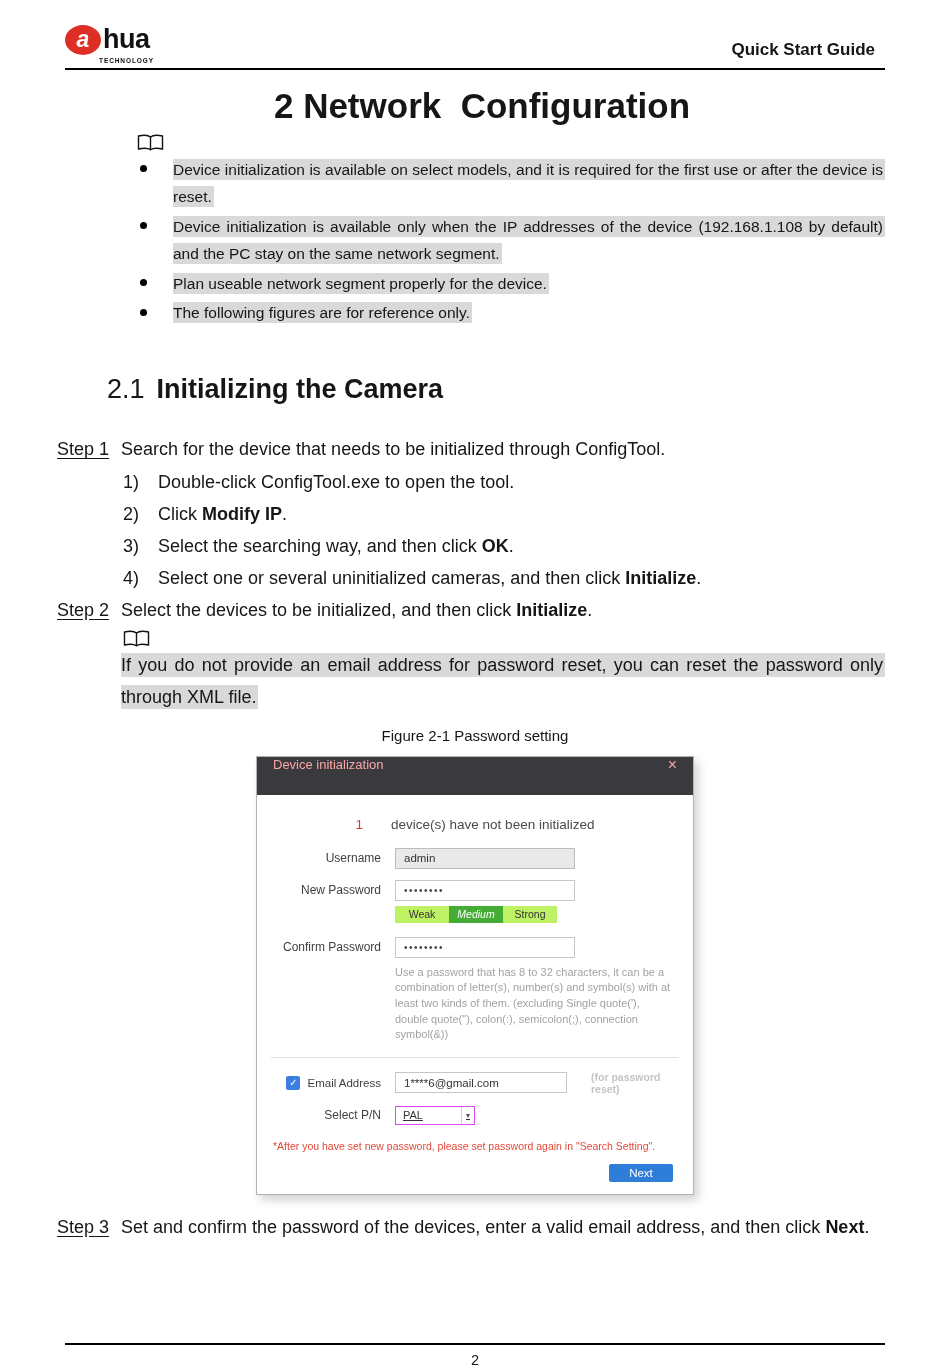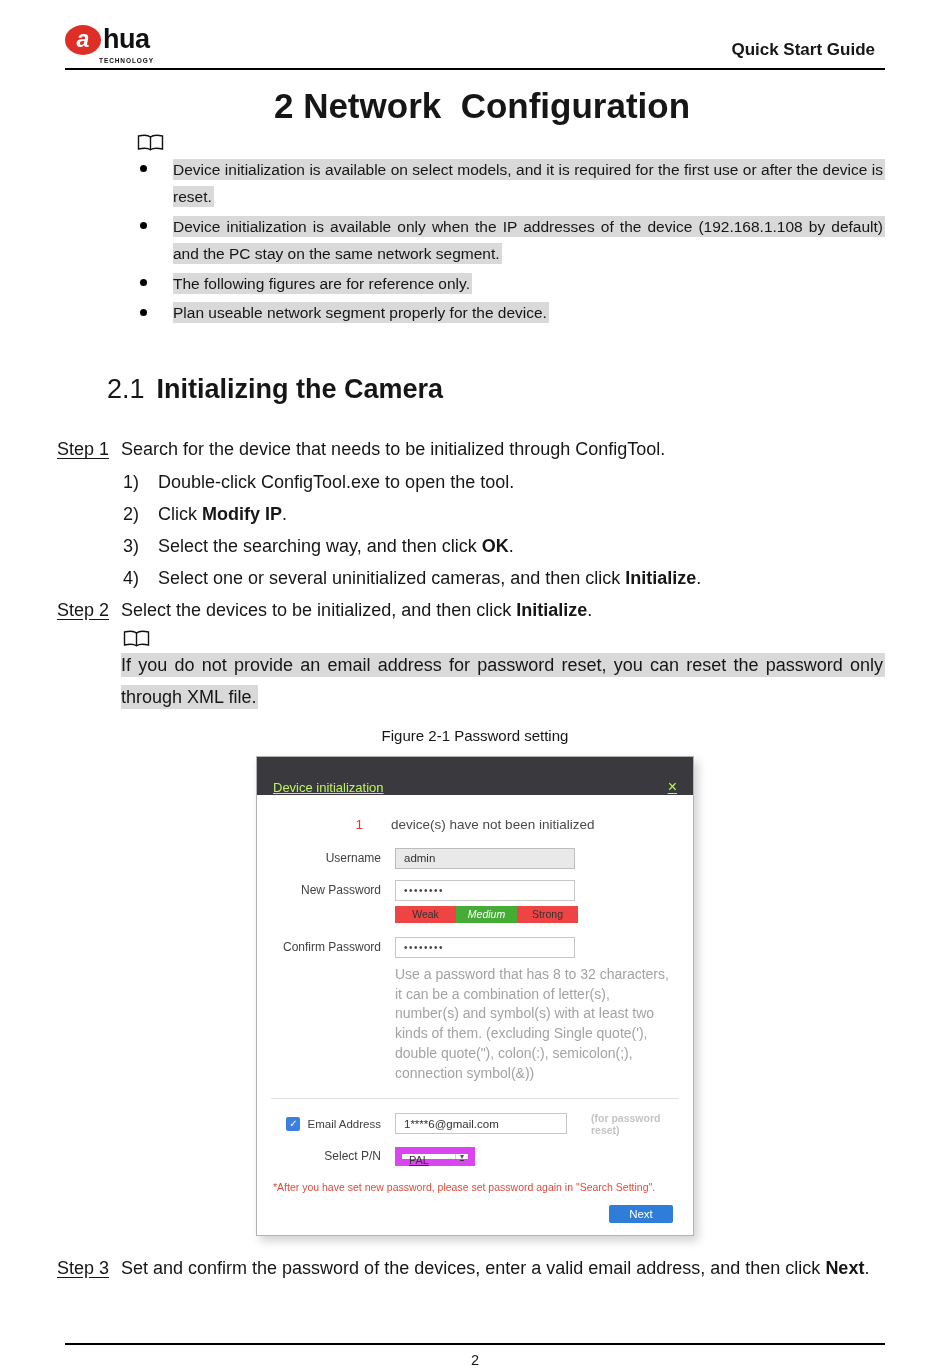--- a/index.html
+++ b/index.html
@@ -63,53 +63,53 @@
   .note2 { margin: 0 0 0 64px; text-align: justify; }
 
   
   .fig-caption { margin-top: 14px; text-align: center; font-size: 15px; }
 
   .dialog {
     width: 438px; margin: 12px auto 0; background: #fff;
     border: 1px solid #b3b3b3; box-shadow: 4px 5px 9px rgba(0,0,0,0.18);
   }
   .dialog-titlebar {
-    height: 38px; background: #3a3a3e; color: #bef264; font-size: 13px;
-    display: flex; align-items: flex-end; padding: 0 16px; text-decoration: underline;
+    height: 38px; background: #3a3a3e; color: #fca5a5; font-size: 13px;
+    display: flex; align-items: flex-start; padding: 0 16px;
   }
   .dialog-close { margin-left: auto; font-size: 16px; line-height: 1; cursor: default; }
   .dialog-body { padding: 14px 20px 12px; font-size: 12px; color: #333; }
 
   .count-line { text-align: center; margin: 8px 0 16px; font-size: 13.5px; color: #4a4a4a; }
   .count-num { color: #e03a2f; display: inline-block; margin-right: 28px; }
 
   .frow { display: flex; align-items: center; margin-bottom: 11px; }
   .flabel { flex: 0 0 118px; text-align: right; padding-right: 14px; color: #3f3f3f; font-size: 12px; }
   .finput {
     width: 180px; height: 21px; border: 1px solid #c6c6c6; background: #fff;
     padding: 0 8px; font-size: 11.5px; color: #333; font-family: inherit;
   }
   .finput.gray { background: #e9e9e9; border-color: #bdbdbd; }
   .finput.dots { font-size: 10px; letter-spacing: 1.5px; color: #444; }
 
-  .strength-row { display: flex; width: 183px; height: 17px; background: #ef4444; margin: -5px 0 14px 118px; }
+  .strength-row { display: flex; width: 162px; height: 17px; background: #bef264; margin: -5px 0 14px 118px; }
   .strength-seg { flex: 1; text-align: center; font-size: 10.5px; line-height: 17px; color: #333; }
   .strength-seg.active { background: #45ad35; color: #fff; font-style: italic; }
 
-  .hint { margin: 7px 0 0 118px; width: 278px; font-size: 14px; color: #a3a3a3; line-height: 1.42; }
+  .hint { margin: 7px 0 0 118px; width: 278px; font-size: 11px; color: #a3a3a3; line-height: 1.42; }
   .divider { border: none; border-top: 1px solid #e2e2e2; margin: 14px -6px 13px; }
 
   .email-label-col { flex: 0 0 118px; display: flex; align-items: center; justify-content: flex-end; padding-right: 14px; font-size: 11.5px; color: #3f3f3f; }
   .checkbox {
     width: 14px; height: 14px; background: #3d7fe0; border-radius: 2px; flex: none;
     color: #fff; font-size: 10px; line-height: 14px; text-align: center; margin-right: 7px;
   }
   .email-hint { margin-left: 24px; font-size: 10.5px; color: #c4c4c4; font-weight: bold; }
 
-  .select { width: 80px; height: 19px; border: 7px solid #d946ef; display: flex; padding: 0 0 0 7px; font-size: 11px; color: #333; text-decoration: underline; }
+  .select { width: 80px; height: 19px; border: 1px solid #d946ef; display: flex; align-items: center; padding: 0 0 0 7px; font-size: 11px; color: #333; text-decoration: underline; }
   .select-caret { margin-left: auto; font-size: 8px; color: #555; border-left: 1px solid #cfcfcf; height: 100%; display: flex; align-items: center; padding: 0 4px; }
 
   .warning { color: #e2493b; font-size: 10.5px; margin: 15px 0 0 -4px; }
   .next-row { text-align: right; margin-top: 12px; }
   .next-btn { display: inline-block; width: 64px; padding: 3px 0; background: #2e7dd9; color: #fff; border: none; border-radius: 2px; font-size: 11.5px; font-family: inherit; text-align: center; }
 
   
   .footer-rule { position: absolute; left: 65px; right: 65px; bottom: 26px; border-top: 2px solid #000; }
   .page-num { position: absolute; left: 0; right: 0; bottom: 3px; text-align: center; font-size: 14.5px; }
 </style>
@@ -136,22 +136,22 @@
   <div class="note-icon">
     <svg width="27" height="17" viewBox="0 0 27 17">
       <path d="M13.5 3 C11 0.9 6.5 0.9 1.5 2 L1.5 15 C6.5 13.9 11 13.9 13.5 15.8 C16 13.9 20.5 13.9 25.5 15 L25.5 2 C20.5 0.9 16 0.9 13.5 3 Z" fill="#fff" stroke="#111" stroke-width="1.4"></path>
       <path d="M13.5 3 L13.5 15.8" stroke="#111" stroke-width="1.4" fill="none"></path>
     </svg>
   </div>
 
   <ul class="bullets">
     <li><span class="hl">Device initialization is available on select models, and it is required for the first use or after the device is reset.</span></li>
     <li><span class="hl">Device initialization is available only when the IP addresses of the device (192.168.1.108 by default) and the PC stay on the same network segment.</span></li>
+    <li><span class="hl">Plan useable network segment properly for the device.</span></li>
     <li><span class="hl">The following figures are for reference only.</span></li>
-    <li><span class="hl">Plan useable network segment properly for the device.</span></li>
   </ul>
 
   <h2 class="section">
     <span class="num">2.1</span><span class="t">Initializing the Camera</span>
   </h2>
 
   <div class="steps">
     <div class="step">
       <div class="step-label"><span>Step 1</span></div>
       <div class="step-text">Search for the device that needs to be initialized through ConfigTool.</div>

